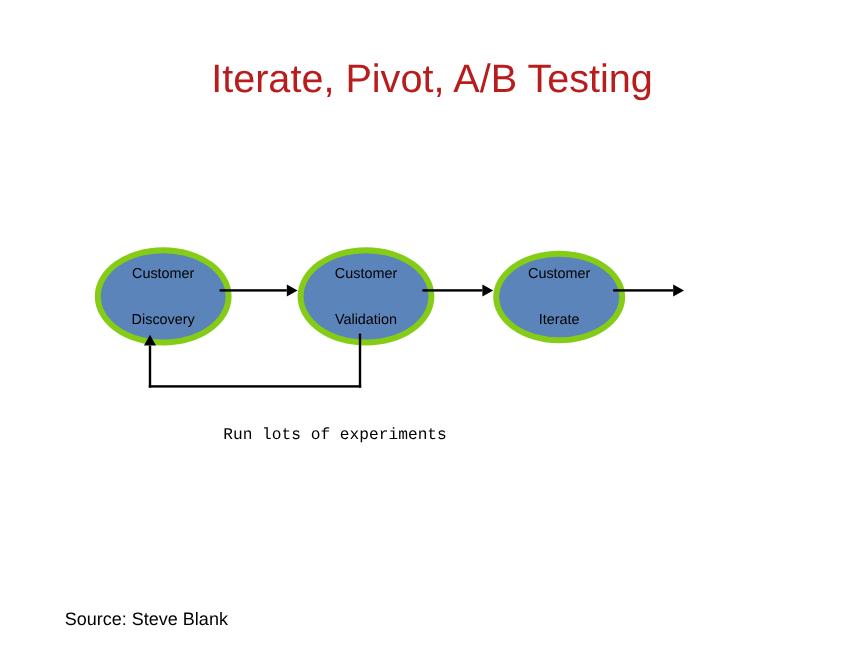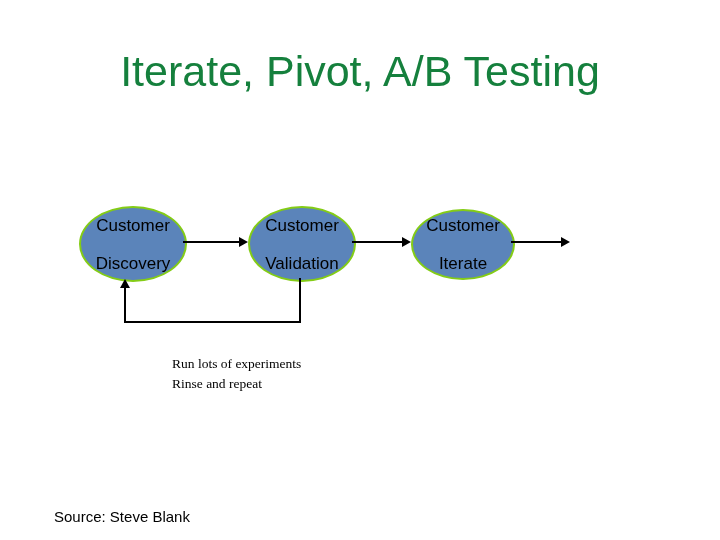--- a/index.html
+++ b/index.html
@@ -17,37 +17,37 @@
     position: relative;
     width: 720px;
     height: 540px;
   }
   .slide-title {
     position: absolute;
     left: 0;
     top: 47px;
     width: 720px;
     text-align: center;
-    font-size: 43px;
+    font-size: 33px;
     font-weight: normal;
-    color: #15803d;
+    color: #b91c1c;
     font-family: "Liberation Sans", sans-serif;
     letter-spacing: 0px;
   }
   .node {
     position: absolute;
     border-radius: 50%;
     background: #5b84ba;
-    border: 2px solid #84cc16;
+    border: 5px solid #84cc16;
     display: flex;
     align-items: center;
     justify-content: center;
     text-align: center;
     color: #000000;
-    font-size: 17px;
+    font-size: 12px;
     line-height: 19px;
     font-family: "Liberation Sans", sans-serif;
   }
   .node span {
     display: block;
     width: 100%;
     padding: 0 2px;
     box-sizing: border-box;
   }
   
@@ -85,26 +85,26 @@
   #conn-2 .arrow-head { left: 561px; top: 237px; }
 
   
   #loop .seg-down  { left: 299px; top: 278px; width: 2px; height: 45px; }
   #loop .seg-left  { left: 124px; top: 321px; width: 177px; height: 2px; }
   #loop .seg-up    { left: 124px; top: 288px; width: 2px; height: 35px; }
   #loop .arrow-head { left: 120px; top: 279px; }
 
   .notes {
     position: absolute;
-    left: 172px;
+    left: 186px;
     top: 354px;
     font-size: 13.5px;
     line-height: 19.5px;
     color: #000000;
-    font-family: Liberation Serif, serif;
+    font-family: Liberation Mono, monospace;
   }
   .notes div { white-space: nowrap; }
 
   .source {
     position: absolute;
     left: 54px;
     top: 508px;
     font-size: 15px;
     color: #000000;
     font-family: "Liberation Sans", sans-serif;
@@ -156,18 +156,17 @@
 
   <div id="loop">
     <div class="arrow-line seg-down"></div>
     <div class="arrow-line seg-left"></div>
     <div class="arrow-line seg-up"></div>
     <div class="arrow-head up"></div>
   </div>
 
   <div class="notes">
     <div>Run lots of experiments</div>
-    <div>Rinse and repeat</div>
   </div>
 
   <div class="source">Source: Steve Blank</div>
 
 </div>
 
 </body></html>

